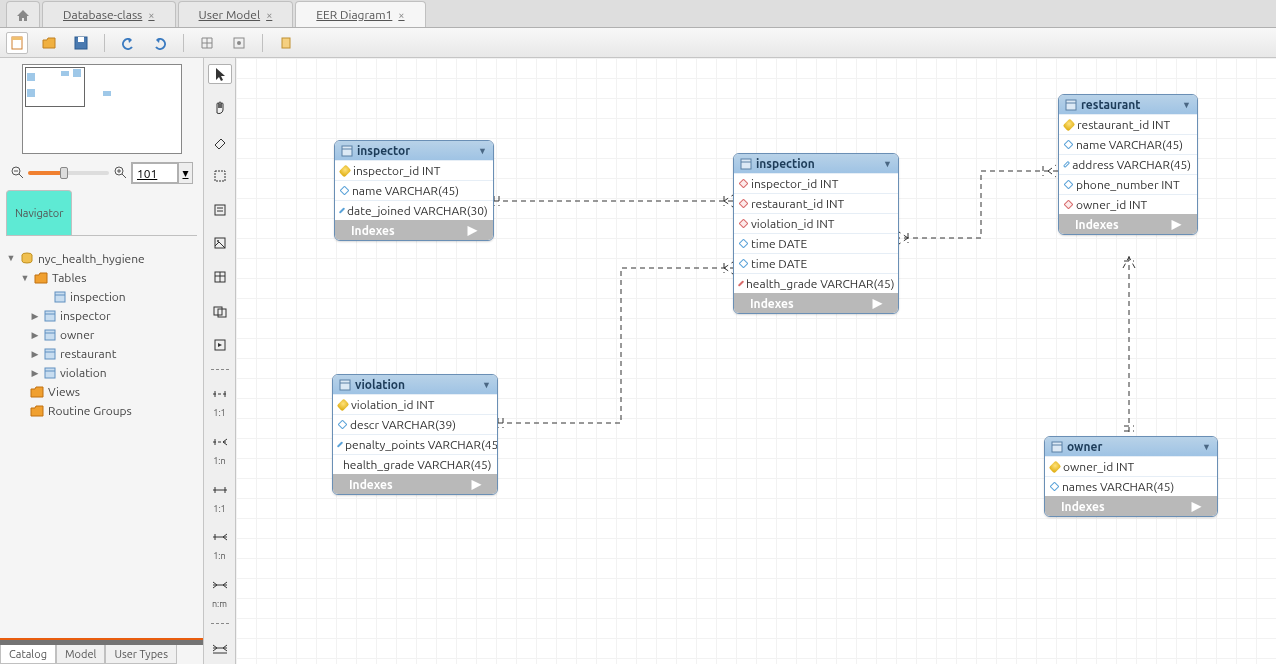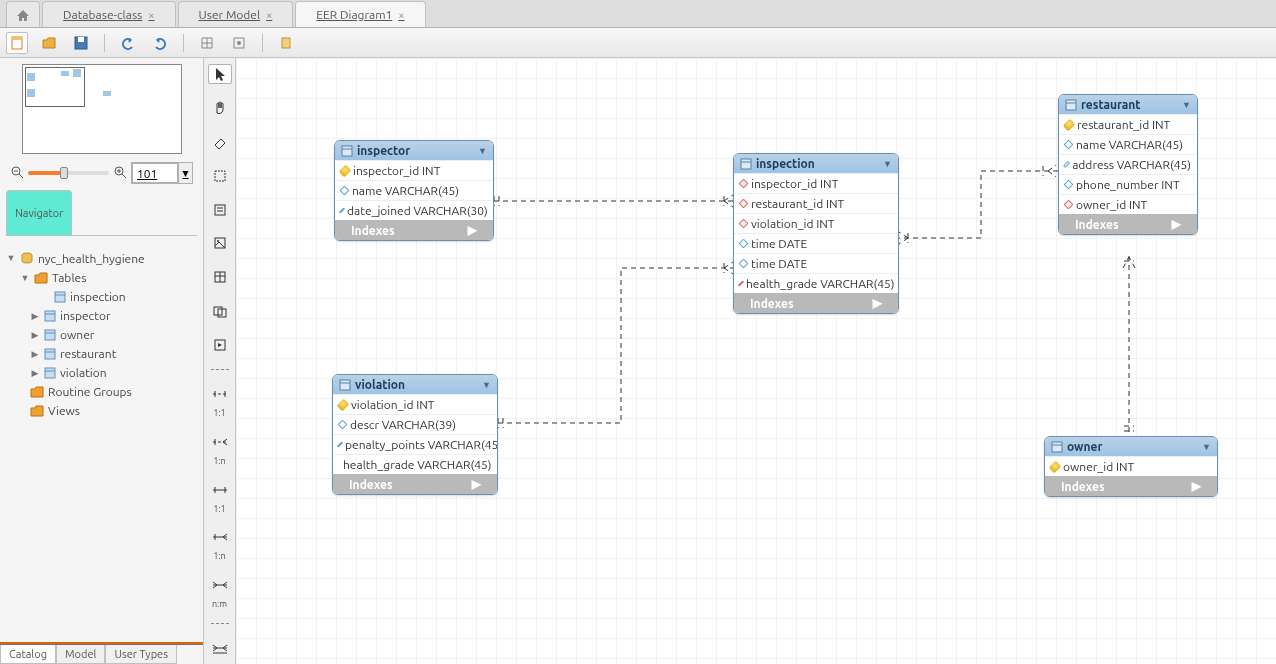--- a/index.html
+++ b/index.html
@@ -37,21 +37,21 @@
 .zoom-drop { width: 14px; display: flex; align-items: center; justify-content: center; border-left: 1px solid #b0b0b0; height: 20px; background: #eee; }
 .nav-tab-row { display: flex; margin-top: 4px; border-bottom: 1px solid #c0c0c0; }
 .nav-small-tab { padding: 16px 8px; background: #5eead4; border: 1px solid #c0c0c0; border-bottom: none; border-radius: 4px 4px 0 0; font-size: 11px; color:#555; }
 
 
 .tree { flex: 1; overflow: auto; padding: 6px 2px; }
 .tree-row { display: flex; align-items: center; padding: 3px 4px; gap: 4px; color: #444; }
 .tree-row.schema { font-weight: normal; }
 .tree-indent { display: inline-block; }
 .tw { width: 10px; display: inline-flex; justify-content: center; color: #777; font-size: 9px; }
-.tab-bottom-row { display: flex; border-top: 1px solid #737373; }
+.tab-bottom-row { display: flex; border-top: 5px solid #737373; }
 .bottom-tab { padding: 3px 8px; border: 1px solid #c0c0c0; border-top: none; font-size: 11px; color:#555; background:#f0f0f0; }
 .bottom-tab.active { background:#fff; }
 
 
 .accent { height: 2px; background: #e85d0e; margin-top: 2px; }
 
 
 .prop-panel { border-top: 1px solid #c0c0c0; }
 .prop-select { margin: 6px; border: 1px solid #b0b0b0; background: #fff; height: 24px; display: flex; align-items: center; padding: 0 6px; color: #555; justify-content: space-between; }
 
@@ -255,28 +255,28 @@
             <rect x="1" y="1" width="10" height="10" fill="#c8ddf0" stroke="#6090c0"></rect>
             <line x1="1" y1="4" x2="11" y2="4" stroke="#6090c0"></line>
           </svg>
           <span>violation</span>
         </div>
       <div class="tree-row">
           <span class="tree-indent" style="width:20px"></span>
           <svg width="14" height="12">
             <path d="M1 3 L5 3 L6 1 L13 1 L13 11 L1 11 Z" fill="#f0a030" stroke="#c07010"></path>
           </svg>
-          <span>Routine Groups</span>
+          <span>Views</span>
         </div>
       <div class="tree-row">
           <span class="tree-indent" style="width:20px"></span>
           <svg width="14" height="12">
             <path d="M1 3 L5 3 L6 1 L13 1 L13 11 L1 11 Z" fill="#f0a030" stroke="#c07010"></path>
           </svg>
-          <span>Views</span>
+          <span>Routine Groups</span>
         </div>
     </div>
 
     <div class="accent"></div>
     <div class="tab-bottom-row">
       <div class="bottom-tab active">Catalog</div>
       <div class="bottom-tab">Model</div>
       <div class="bottom-tab">User Types</div>
     </div>
 
@@ -582,20 +582,24 @@
             <line x1="1" y1="4" x2="11" y2="4" stroke="#5a80a5"></line>
           </svg>
           <span>owner</span>
           <span class="collapse">▼</span>
         </div>
       <div class="entity-body">
         <div class="col-row">
             <span class="key-icon key-pk"></span>
             <span>owner_id INT</span>
           </div>
+        <div class="col-row">
+            <span class="key-icon key-col"></span>
+            <span>names VARCHAR(45)</span>
+          </div>
       </div>
       <div class="entity-idx">
           <span>Indexes</span>
           <span>▶</span>
         </div>
     </div>
 
   </div>
 </div>
 

